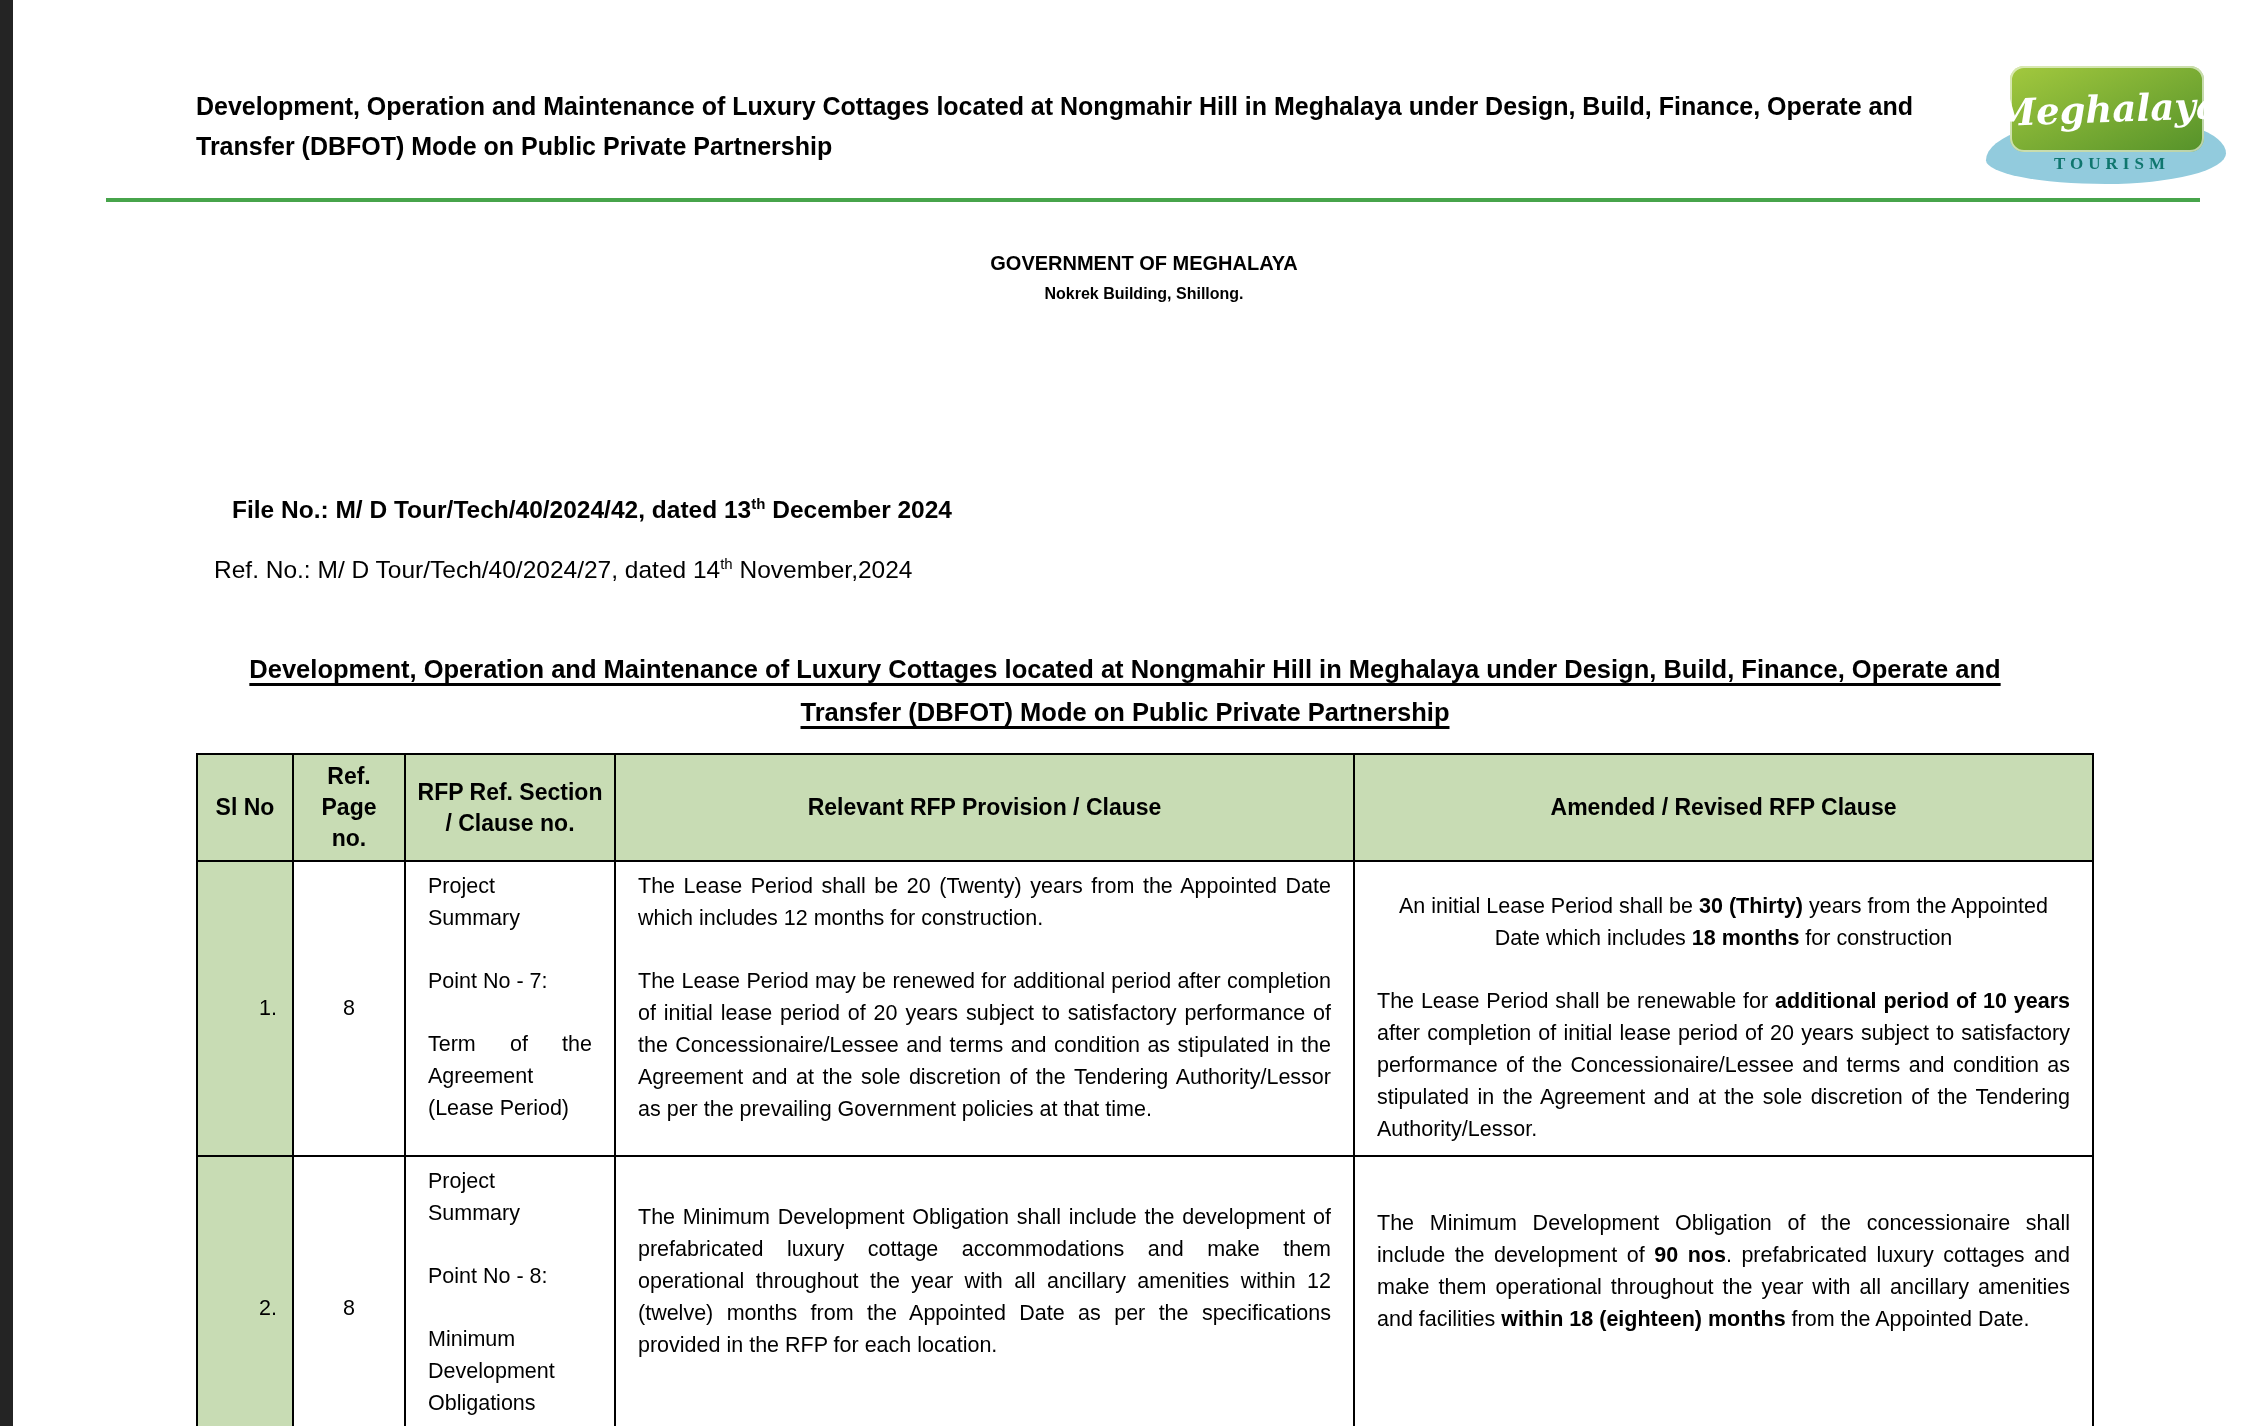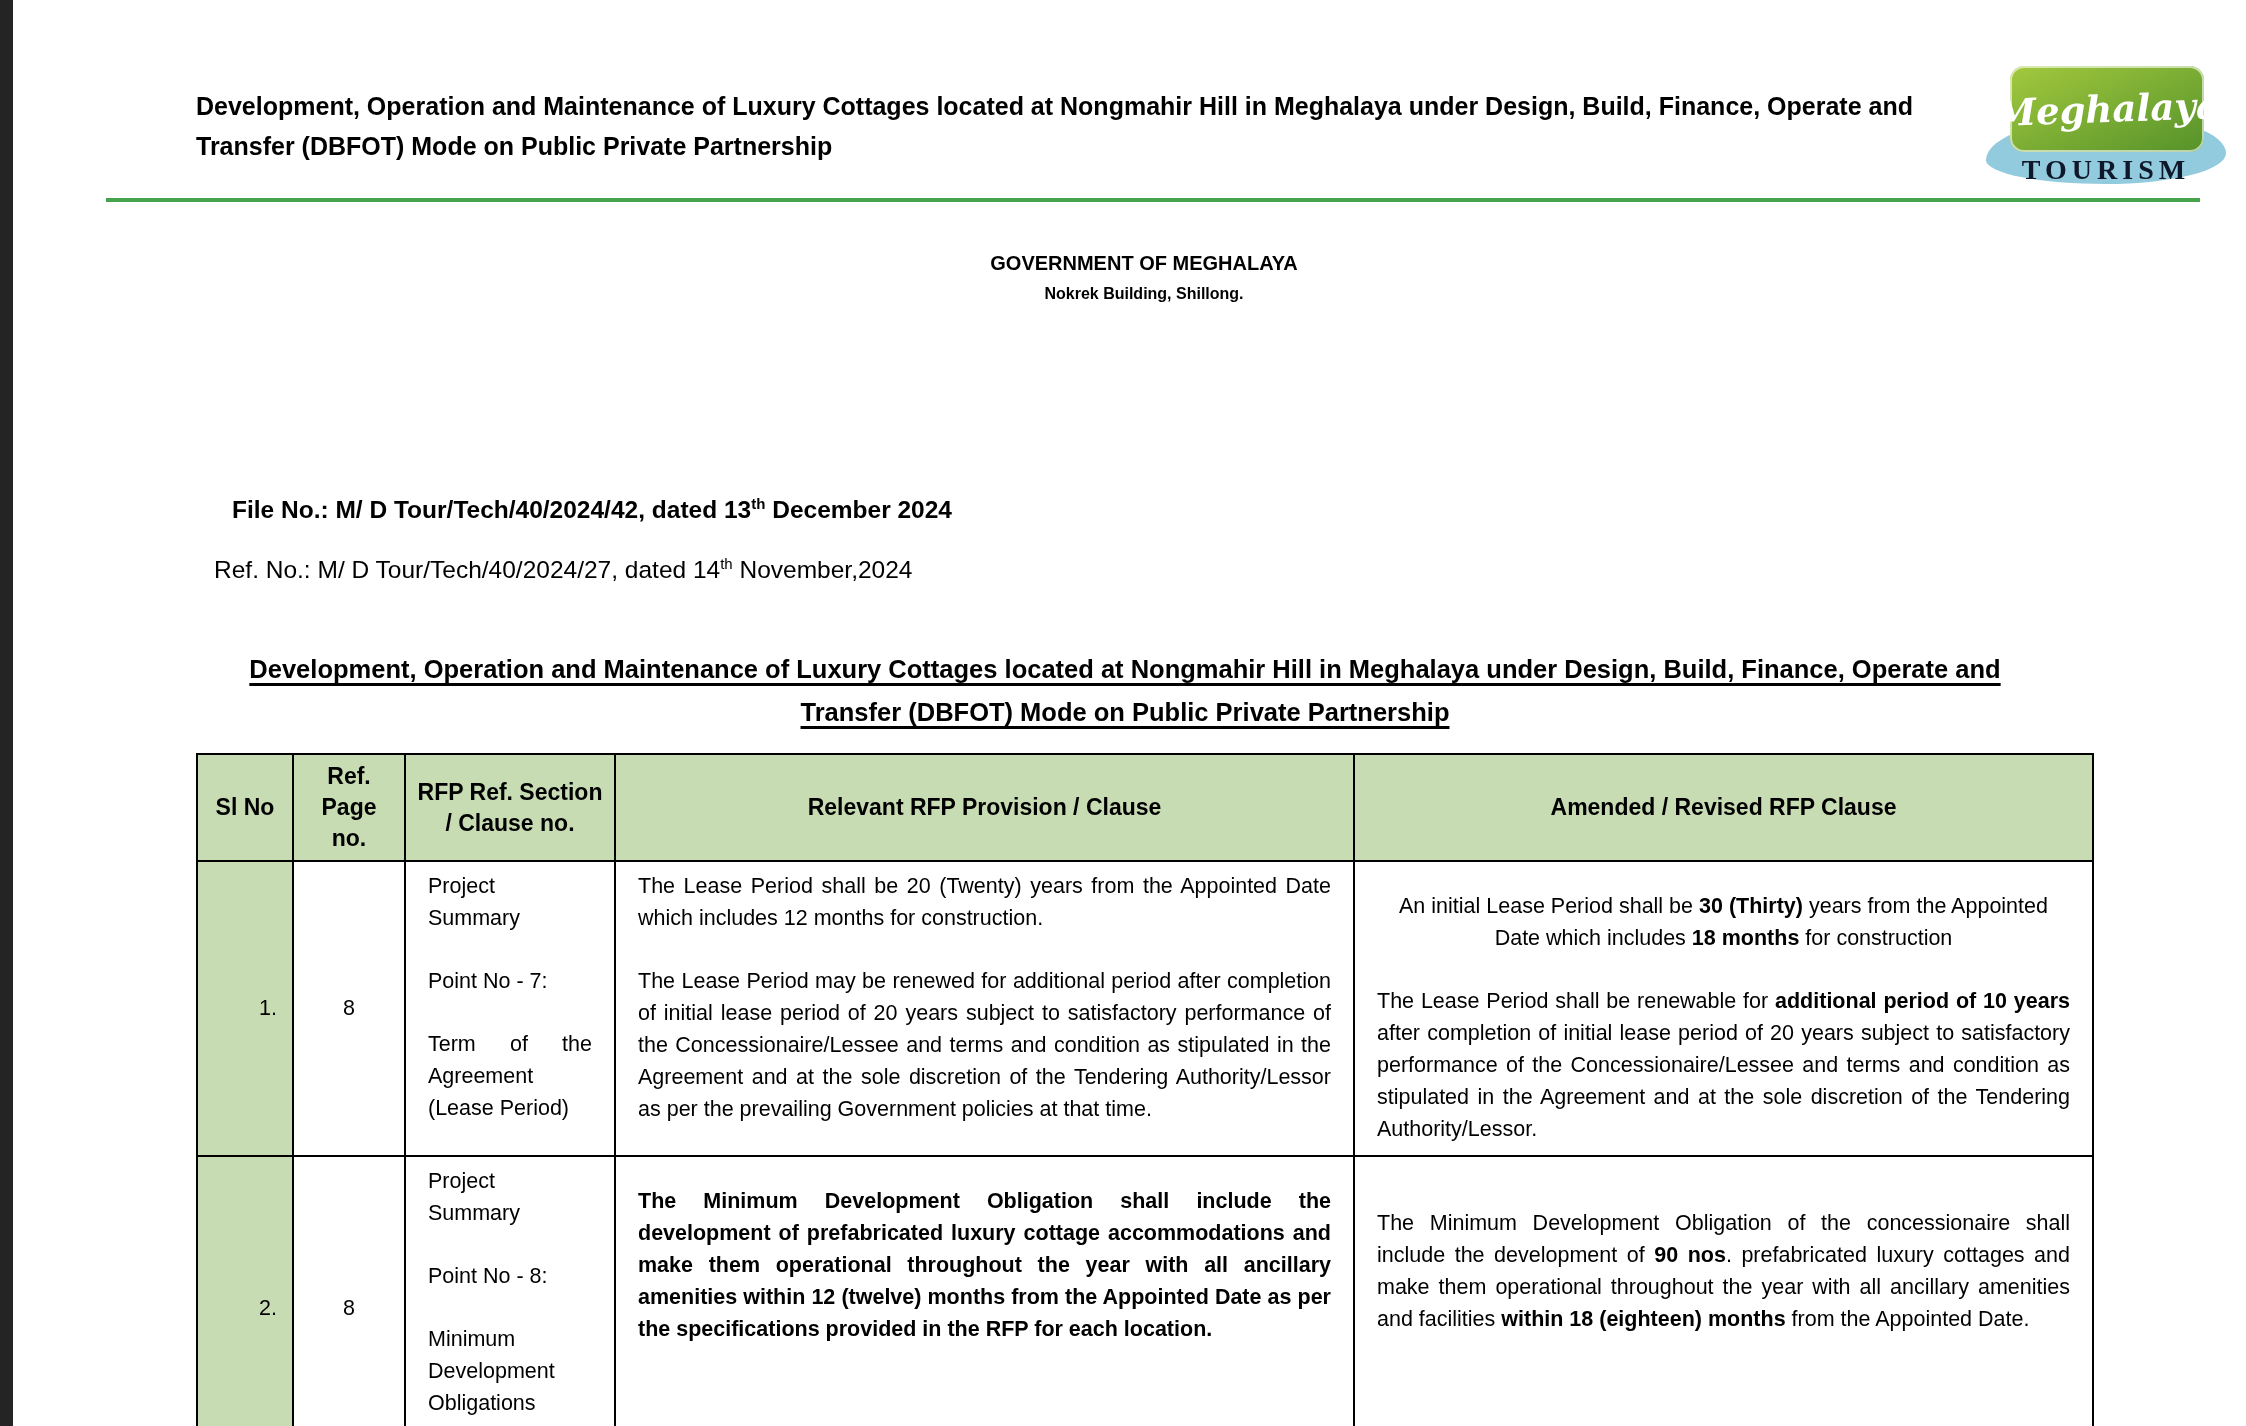--- a/index.html
+++ b/index.html
@@ -33,23 +33,23 @@
     background: linear-gradient(155deg, var(--logo_green_light, #a3c93e), var(--logo_green_dark, #55922a));
     display: flex; align-items: center; justify-content: center;
     box-shadow: 0 0 0 2px rgba(255,255,255,.6) inset;
   }
   .logo-brand {
     color: #fff; font-family: "DejaVu Serif", serif;
     font-style: italic; font-weight: bold; font-size: 37px;
     transform: rotate(-2deg); white-space: nowrap;
   }
   .logo-sub {
-    position: absolute; left: 0; top: 94px; width: 240px; text-align: center;
-    color: #0f172a; font-family: "Liberation Serif", serif; font-weight: bold;
-    font-size: 28px; letter-spacing: 5px;
+    position: absolute; left: 6px; top: 94px; width: 240px; text-align: center;
+    color: #0f766e; font-family: "Liberation Serif", serif; font-weight: bold;
+    font-size: 17px; letter-spacing: 5px;
   }
   .hr-green {
     position: absolute; left: 106px; top: 198px; width: 2094px; height: 4px;
     background: var(--accent_green, #47a44b);
   }
   
   .org-block { position: absolute; left: 196px; top: 252px; width: 1896px; text-align: center; }
   .org-l1 { font-size: 20px; font-weight: bold; }
   .org-l2 { font-size: 25px; font-weight: bold; margin-top: 15px; }
   .org-l3 { font-size: 16px; font-weight: bold; margin-top: 10px; }
@@ -86,21 +86,21 @@
   .row-1 td { height: 265px; }
   .row-2 td { height: 237px; }
   .row-3 td { height: 110px; border-top: 3px solid #000; }
   .c-sl {
     background: var(--table_header_bg, #c8dcb4);
     text-align: right; vertical-align: middle !important; padding-right: 15px !important;
   }
   .c-page { text-align: center; vertical-align: middle !important; }
   .c-sec .para, .c-prov .para, .c-amend .para { text-align: justify; }
   .para + .para { margin-top: 31px; }
-  .row-2 .c-prov  .para:first-child { margin-top: 20px; font-weight: bold; }
+  .row-2 .c-prov  .para:first-child { margin-top: 36px; }
   .row-2 .c-amend .para:first-child { margin-top: 42px; }
   .para strong { font-weight: bold; }
 </style>
 </head>
 <body>
 
 <div class="page-edge"></div>
 
 <div class="header-title">Development, Operation and Maintenance of Luxury Cottages located at Nongmahir Hill in Meghalaya under Design, Build, Finance, Operate and Transfer (DBFOT) Mode on Public Private Partnership</div>
 

